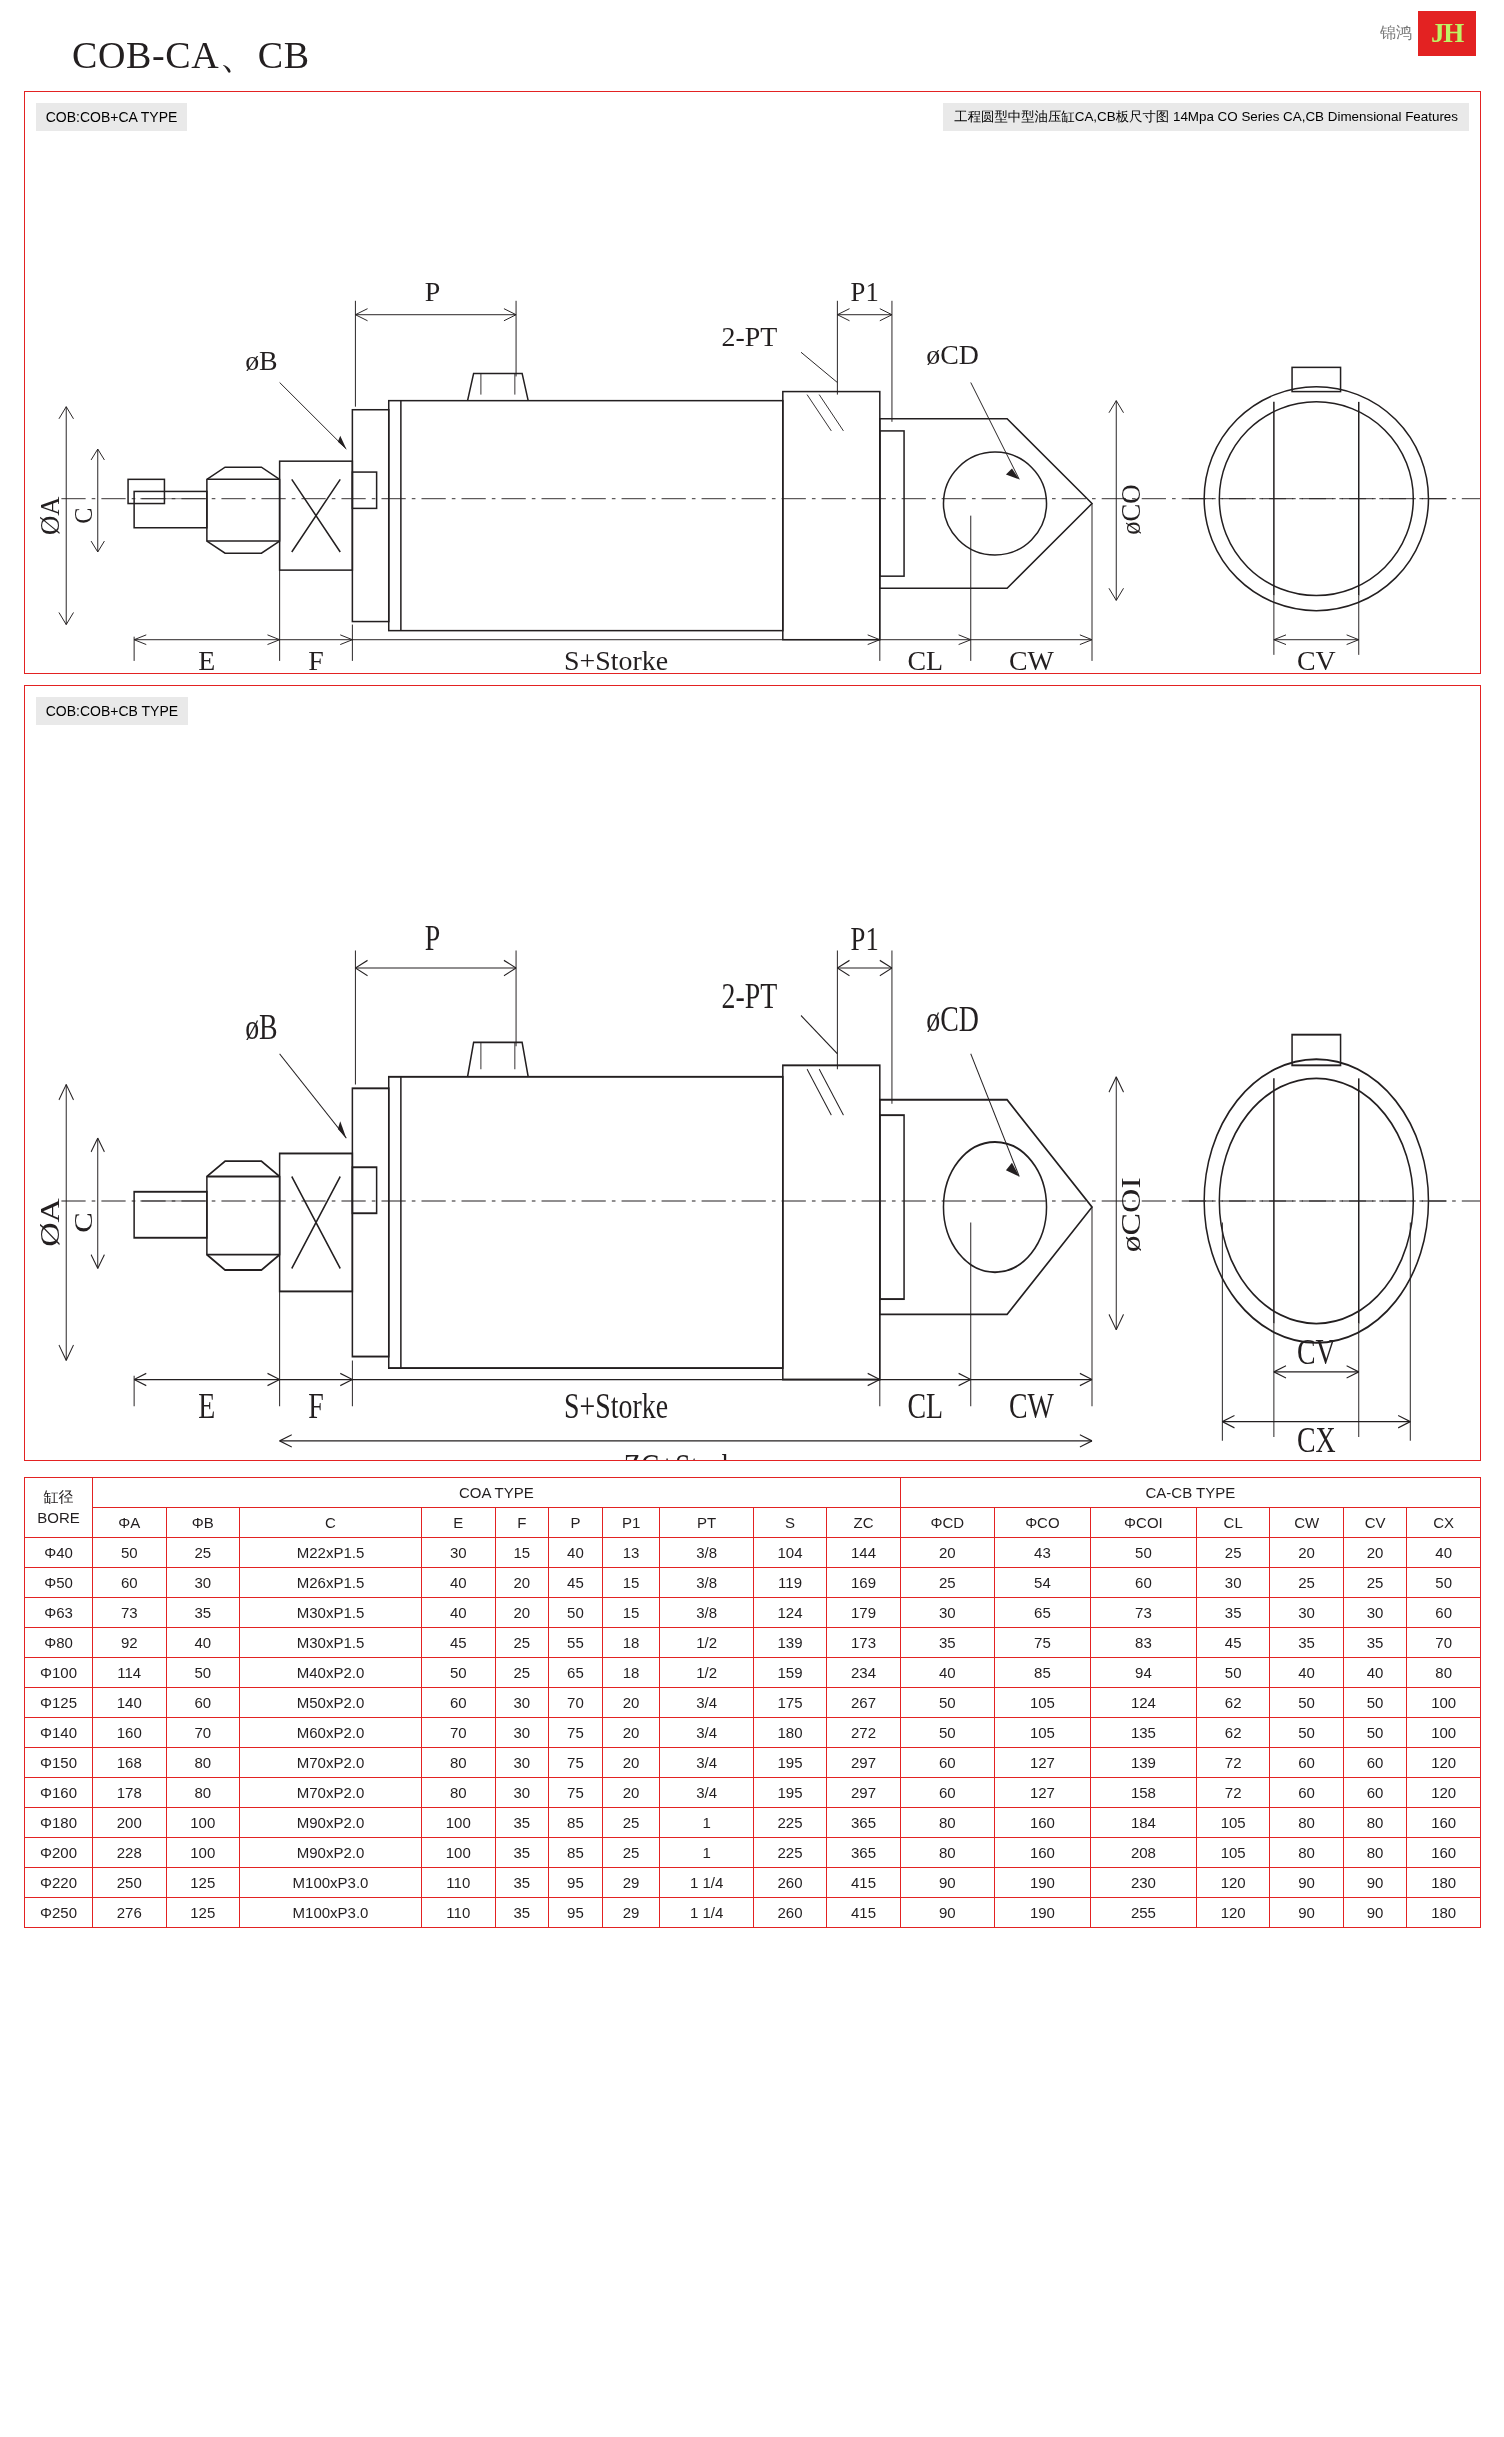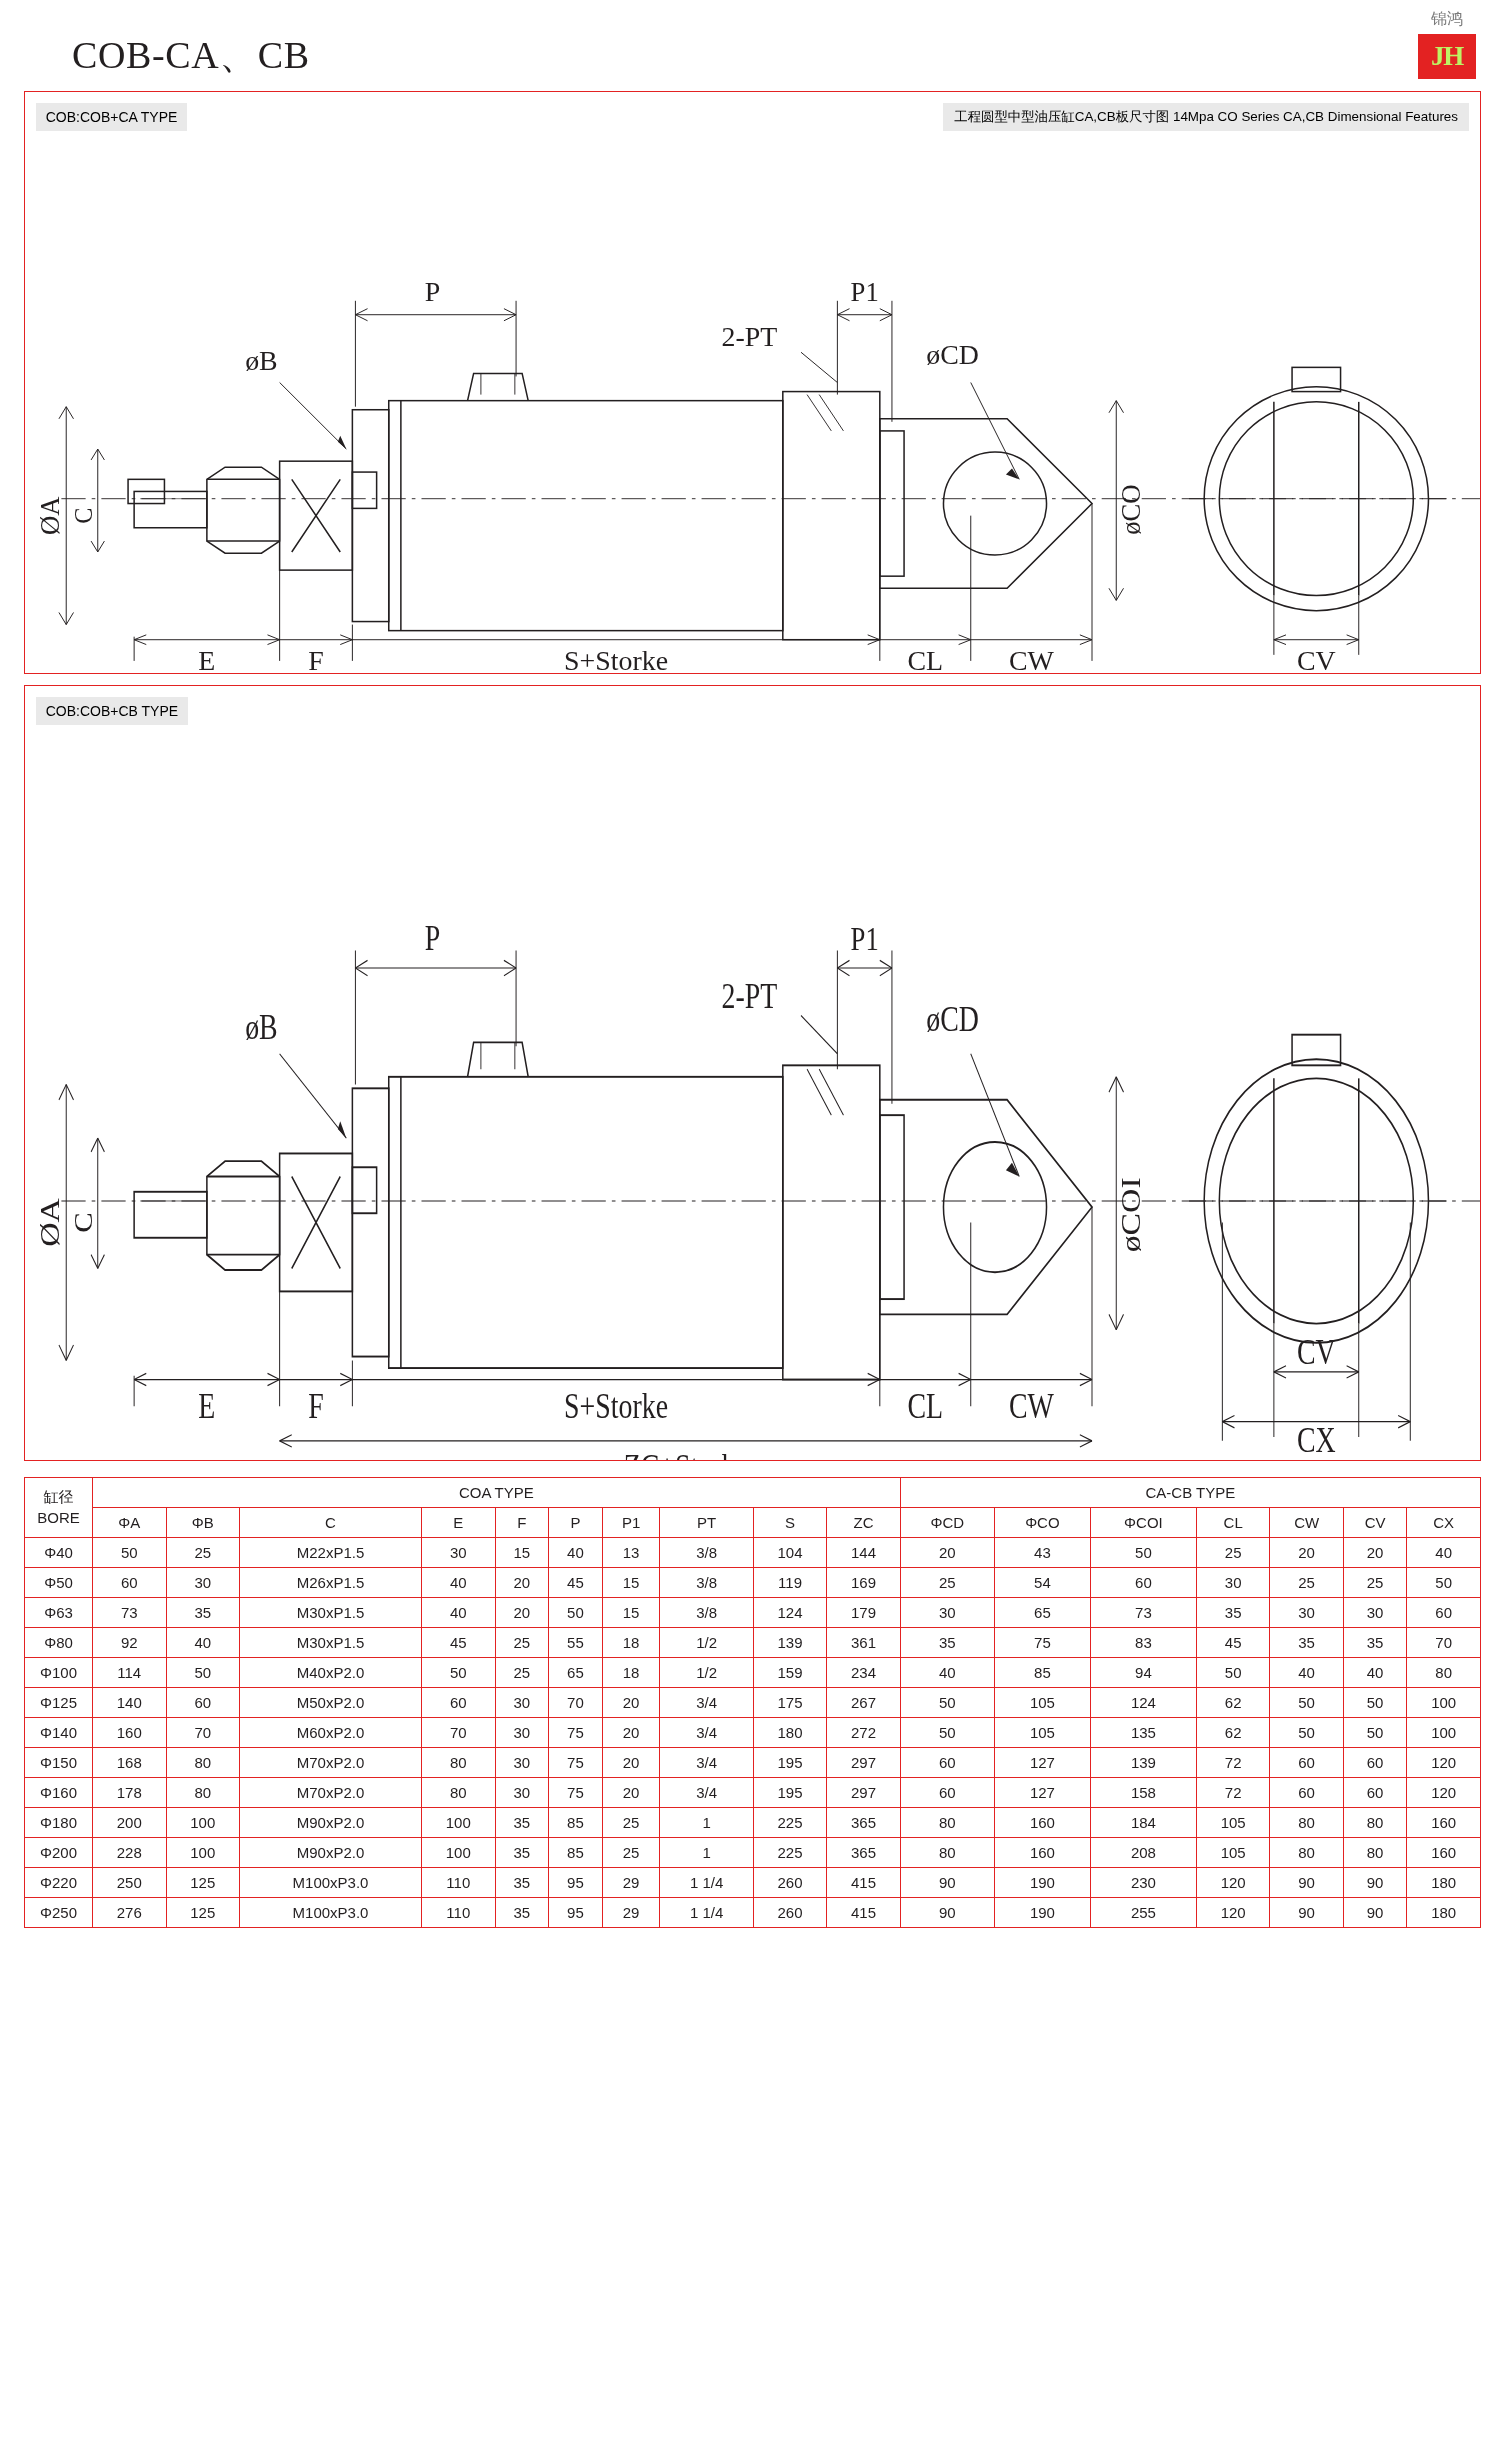--- a/index.html
+++ b/index.html
@@ -25,21 +25,21 @@
     position:absolute;
     left: 24px; top: 30px;
     font-size: 38px;
     letter-spacing: 0.6px;
     font-family: "Liberation Serif", serif;
     color:#231f20;
   }
   .logo {
     position:absolute;
     right: 29px; top: 11px;
-    display:flex; align-items:center; gap:6px;flex-direction:column;
+    display:flex; align-items:center; gap:6px;
   }
   .logo-cn {
     font-size: 16px; color:#7a7a7a; line-height:1.05; text-align:center;
     font-family:"DejaVu Sans", sans-serif;
   }
   .logo-mark {
     width: 58px; height: 45px; background:#e32222; color:#bef264;
     font-size: 27px; font-weight:bold; 
     display:flex; align-items:center; justify-content:center;
     font-family:"Liberation Serif", serif;
@@ -537,21 +537,21 @@
           <td>Φ80</td>
           <td>92</td>
           <td>40</td>
           <td>M30xP1.5</td>
           <td>45</td>
           <td>25</td>
           <td>55</td>
           <td>18</td>
           <td>1/2</td>
           <td>139</td>
-          <td>361</td>
+          <td>173</td>
           <td class="sep-left">35</td>
           <td>75</td>
           <td>83</td>
           <td>45</td>
           <td>35</td>
           <td>35</td>
           <td>70</td>
         </tr>
         <tr>
           <td>Φ100</td>

